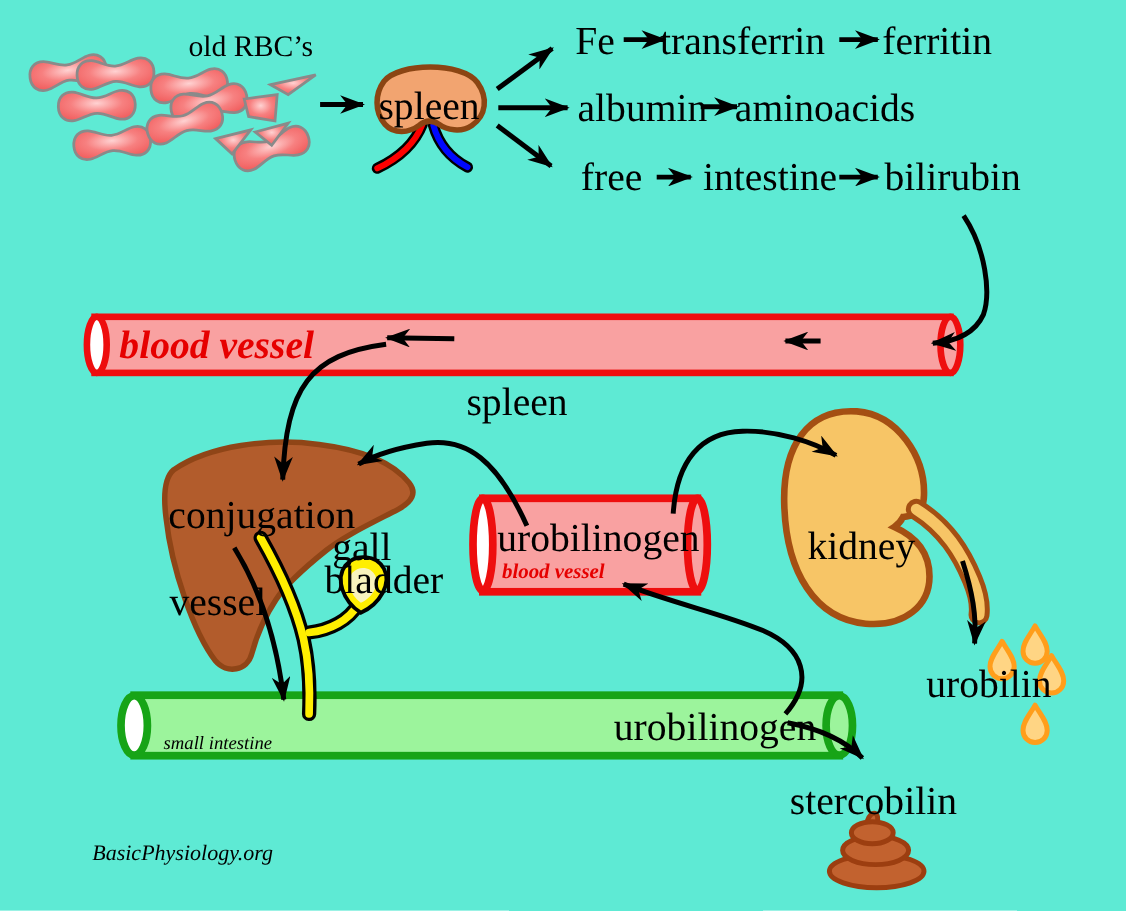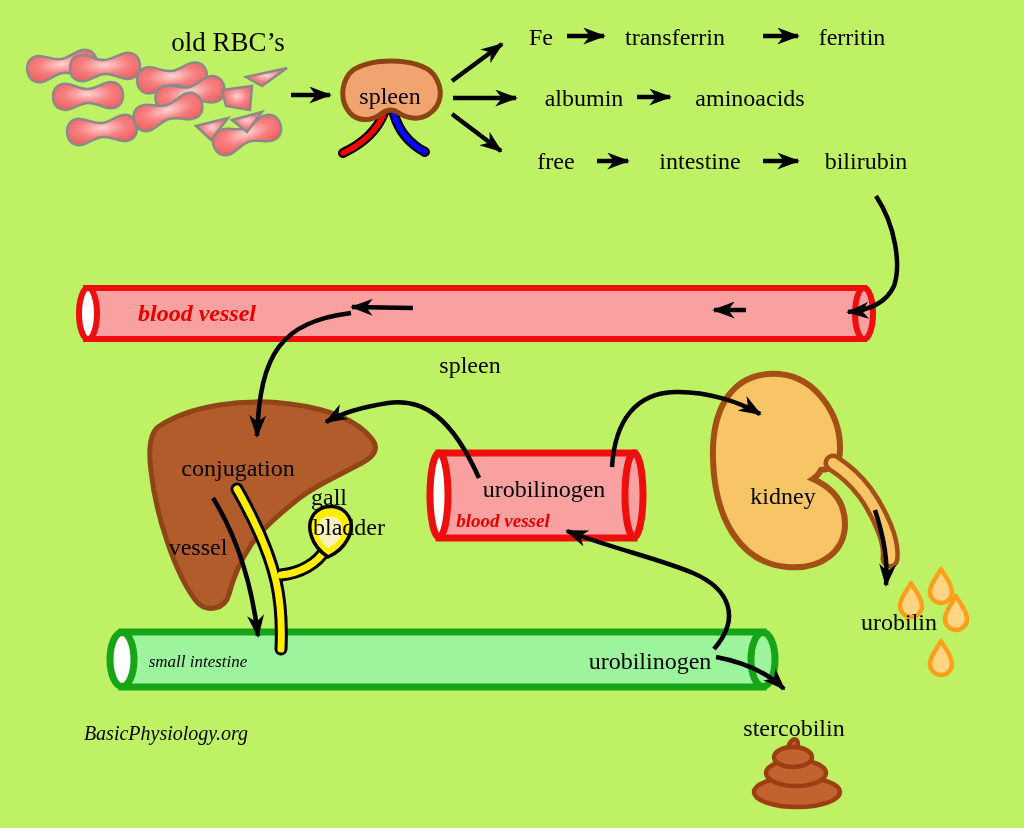--- a/index.html
+++ b/index.html
@@ -1,25 +1,25 @@
 <!DOCTYPE html>
 <html><head>
 <meta charset="utf-8">
 <style>
   html,body{margin:0;padding:0;background:#fff;}
-  #stage{position:relative;width:1024px;height:828px;background:#bef264;overflow:hidden;
+  #stage{position:relative;width:1024px;height:828px;background:#5eead4;overflow:hidden;
          font-family:"Liberation Serif","DejaVu Serif",serif;}
   #stage svg{position:absolute;left:0;top:0;}
   .t{position:absolute;transform:translate(-50%,-50%);white-space:nowrap;
-     font-size:24px;color:#000;line-height:1;}
+     font-size:36px;color:#000;line-height:1;}
   .t.big{font-size:27px;}
   .t.redlbl{color:#e60000;font-weight:bold;font-style:italic;}
   .t.redsm{color:#e60000;font-weight:bold;font-style:italic;font-size:19px;}
-  .t.itsm{font-style:italic;font-size:17px;}
-  .t.credit{font-style:italic;font-size:20px;}
+  .t.itsm{font-style:italic;font-size:17px;margin-top:14px;}
+  .t.credit{font-style:italic;font-size:20px;margin-top:43px;}
 </style>
 </head>
 <body>
 
 <div id="stage">
 
 <svg width="1024" height="828" viewBox="0 0 1024 828">
   <defs>
     <marker id="ah" viewBox="0 0 12 9" refX="11" refY="4.5" markerWidth="23" markerHeight="17" markerUnits="userSpaceOnUse" orient="auto">
       <path d="M0,0 L12,4.5 L0,9 L3.5,4.5 Z" fill="#000"></path>

